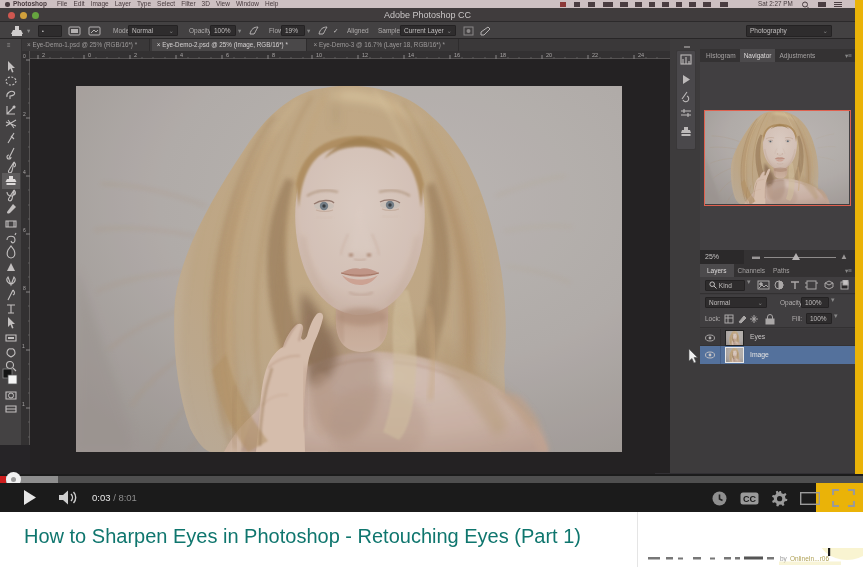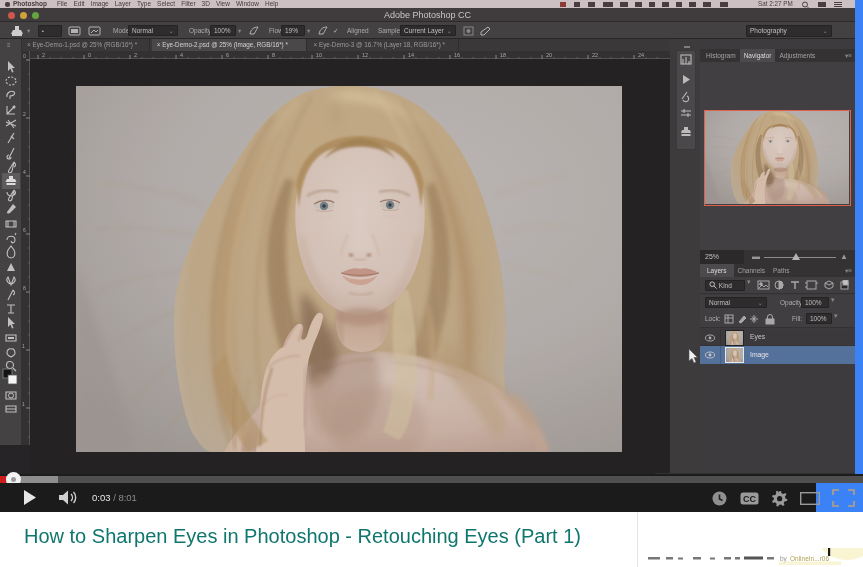--- a/index.html
+++ b/index.html
@@ -1,17 +1,17 @@
 <!DOCTYPE html>
 <html><head><meta charset="utf-8">
 <style>
 html,body{margin:0;padding:0;width:863px;height:567px;background:#fff;overflow:hidden}
 *{box-sizing:border-box;font-family:"Liberation Sans",sans-serif}
 .abs{position:absolute}
-#video{position:absolute;left:0;top:0;width:863px;height:512px;background:#3b82f6;overflow:hidden}
+#video{position:absolute;left:0;top:0;width:863px;height:512px;background:#eab308;overflow:hidden}
 #ps{position:absolute;left:0;top:0;width:855px;height:483px;background:#3d3b3c;overflow:hidden}
 
 #macbar{position:absolute;left:0;top:0;width:855px;height:8px;background:#cdc0c2;color:#46383c;font-size:6.5px;line-height:8px;white-space:nowrap}
 #macbar b{font-weight:bold}
 #macbar span{margin-right:6px}
 
 #titlebar{position:absolute;left:0;top:8px;width:855px;height:14px;background:#403c3d;border-bottom:1px solid #2c2a2b}
 .tl{position:absolute;top:4px;width:7px;height:7px;border-radius:50%}
 #titlebar .t{position:absolute;left:0;right:0;text-align:center;top:2px;font-size:9px;color:#c9c6c6}
 

